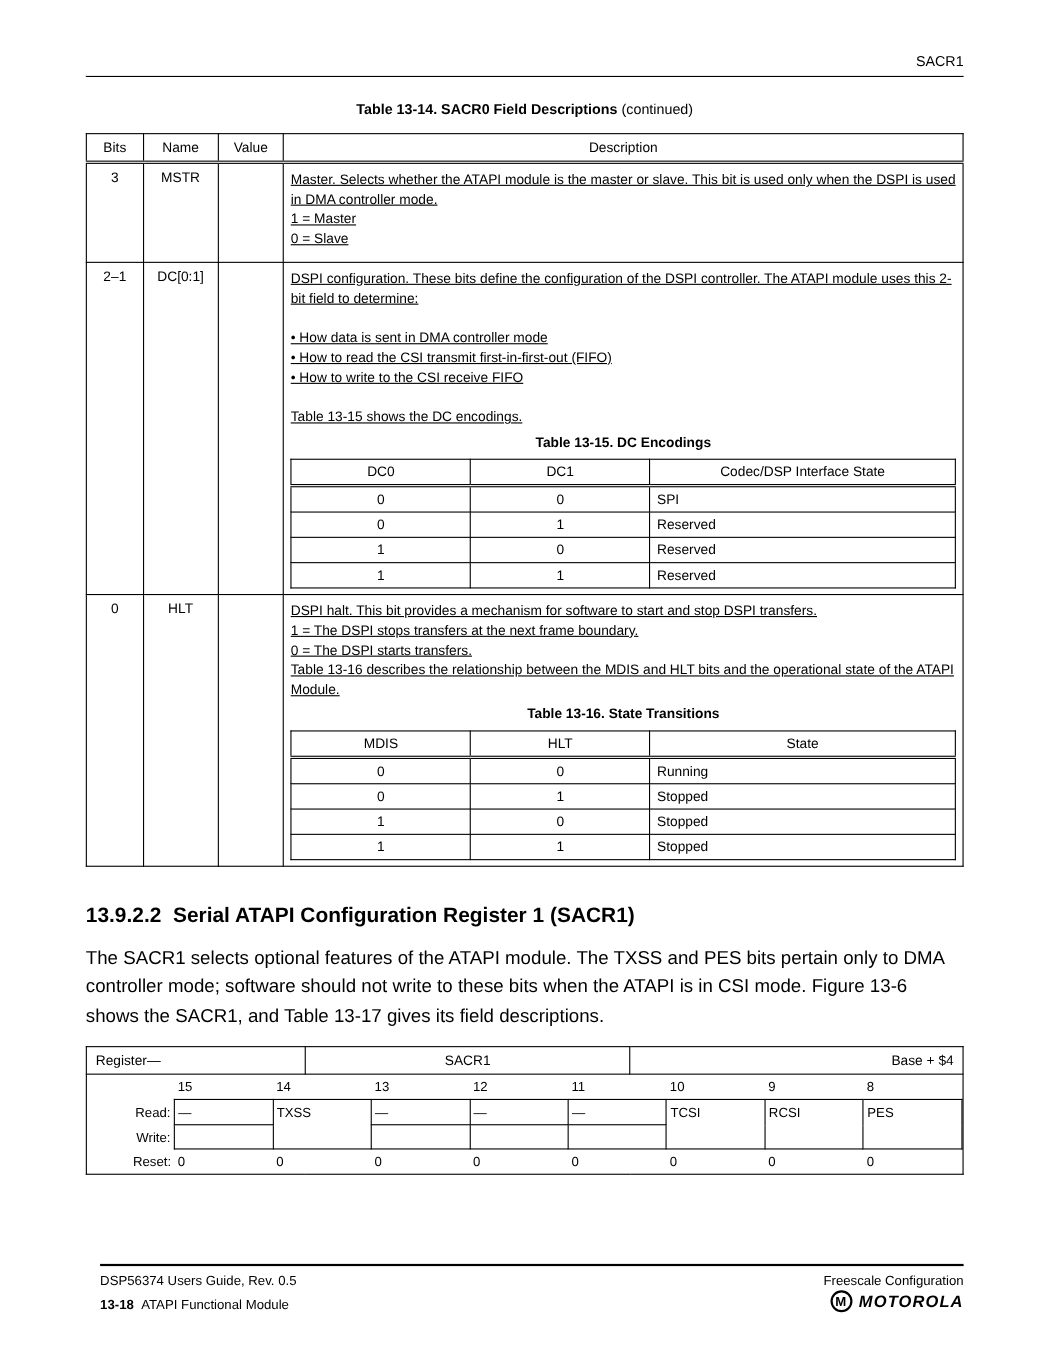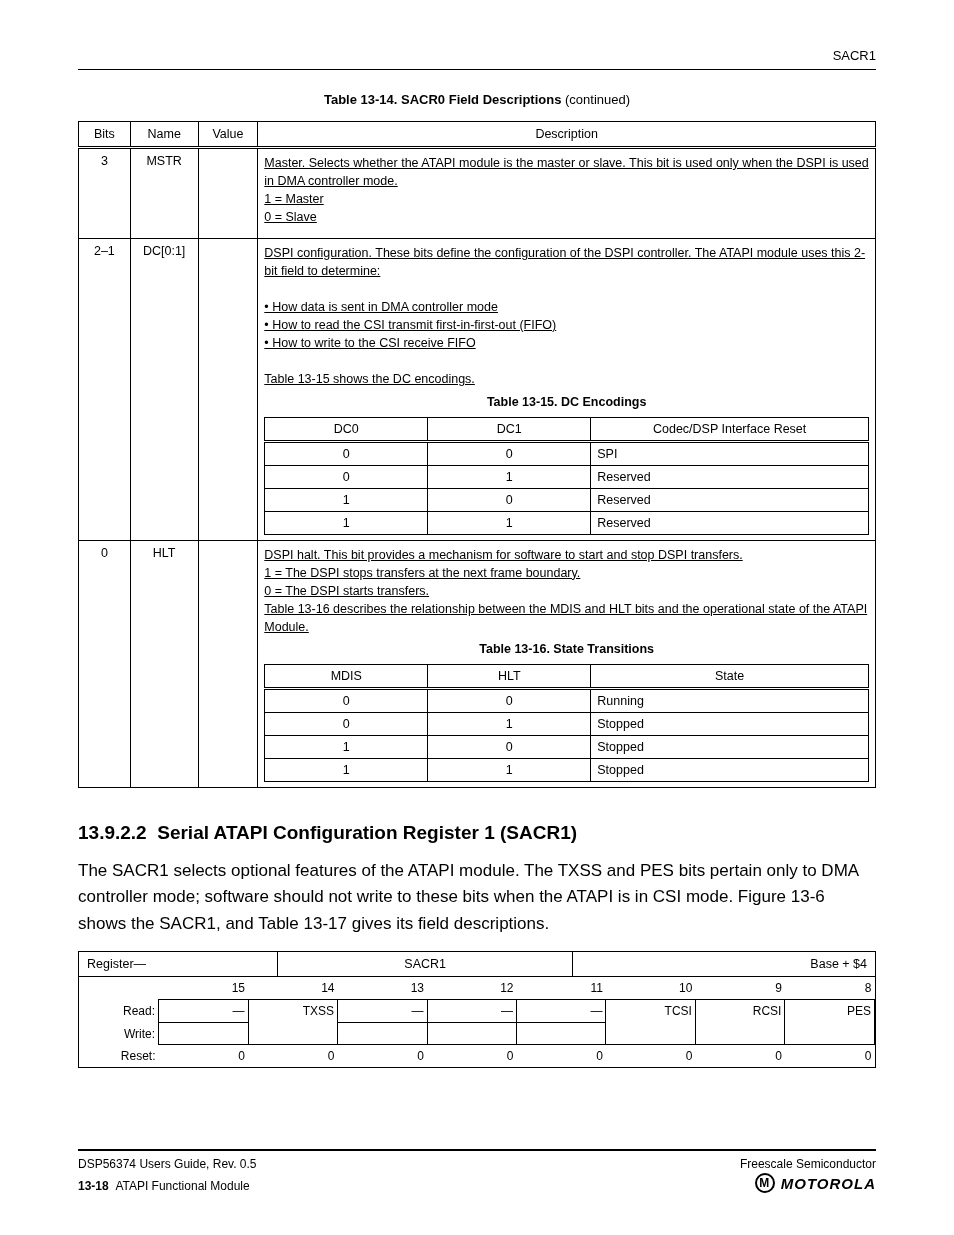--- a/index.html
+++ b/index.html
@@ -75,27 +75,27 @@
     line-height: 1.55;
     margin-bottom: 14px;
   }
   .reg-table td, .reg-table th { padding: 5px 8px; }
   .reg-row1 td { border-bottom: 1px solid #000; }
   .reg-bits { width: 100%; border-collapse: collapse; }
   .reg-bits td {
     border: none;
     padding: 4px 3px;
     font-size: 12px;
-    text-align: right;
+    text-align: left;
   }
   .reg-bits .lab { text-align: right; width: 10%; }
   .reg-bits .box { border: 1px solid #000; width: 11.25%; }
   .footer {
     position: absolute;
-    left: 78px;
+    left: 91px;
     right: 78px;
     bottom: 42px;
   }
   .footer-rule {
     border: none;
     border-top: 2px solid #000;
     margin-bottom: 6px;
   }
   .footer-top {
     display: flex;
@@ -180,21 +180,21 @@
 • How to read the CSI transmit first-in-first-out (FIFO)
 • How to write to the CSI receive FIFO
 
 Table 13-15 shows the DC encodings.</div>
         <div class="center bold" style="margin:6px 0 6px 0">Table 13-15. DC Encodings</div>
         <table class="subtable">
           <tbody>
                 <tr class="doubleline">
             <th class="c1">DC0</th>
             <th class="c2">DC1</th>
-            <th class="c3">Codec/DSP Interface Reset</th>
+            <th class="c3">Codec/DSP Interface State</th>
           </tr>
           <tr>
                   <td class="center">0</td>
                   <td class="center">0</td>
                   <td>SPI</td>
                 </tr>
           <tr>
                   <td class="center">0</td>
                   <td class="center">1</td>
                   <td>Reserved</td>
@@ -319,21 +319,21 @@
       </td>
     </tr>
   </tbody>
     </table>
 </div>
 
 <div class="footer">
   <hr class="footer-rule">
   <div class="footer-top">
     <span>DSP56374 Users Guide, Rev. 0.5</span>
-    <span>Freescale Semiconductor</span>
+    <span>Freescale Configuration</span>
   </div>
   <div class="footer-bot">
     <span>
       <span class="bold">13-18</span>&nbsp;&nbsp;<span>ATAPI Functional Module</span>
     </span>
     <span class="logo">
       <span class="m">M</span>
       <span>MOTOROLA</span>
     </span>
   </div>

